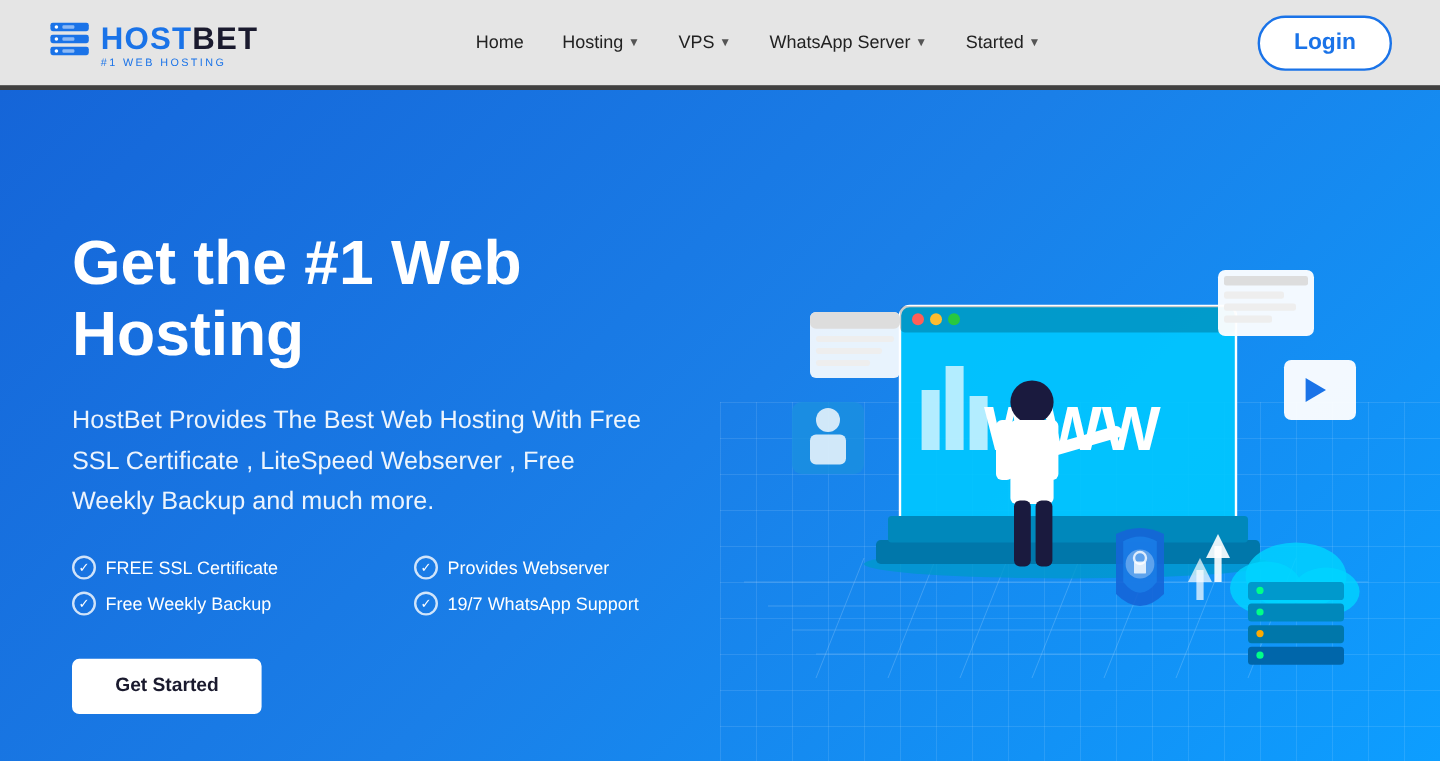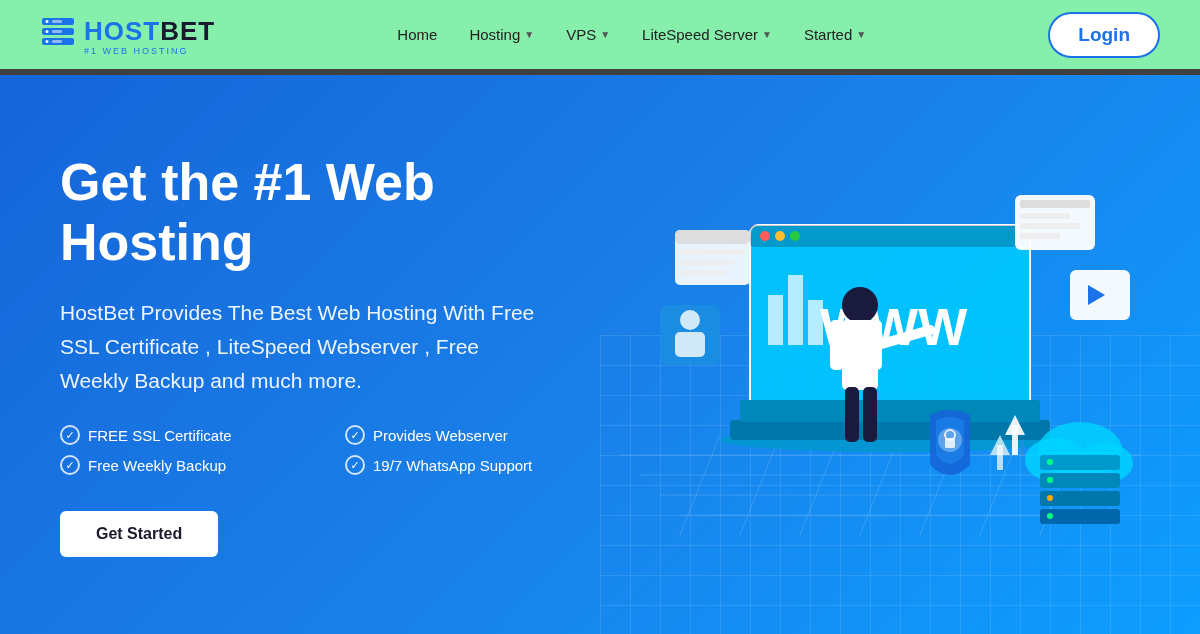--- a/index.html
+++ b/index.html
@@ -5,22 +5,22 @@
     * { margin: 0; padding: 0; box-sizing: border-box; }
     body { font-family: 'Segoe UI', Arial, sans-serif; width: 1200px; overflow-x: hidden; }
 
     
     .navbar {
       display: flex;
       align-items: center;
       justify-content: space-between;
       padding: 12px 40px;
       height: 75px;
-      background: #86efac;
-      border-bottom: 6px solid #404040;
+      background: #e5e5e5;
+      border-bottom: 4px solid #404040;
     }
     .logo-area {
       display: flex;
       flex-direction: column;
       align-items: flex-start;
     }
     .logo-main {
       display: flex;
       align-items: center;
       gap: 8px;
@@ -74,21 +74,21 @@
       font-size: 19px;
       font-weight: 700;
       cursor: pointer;
     }
 
     
     .hero {
       background: linear-gradient(135deg, #1565d8 0%, #1a7fe8 50%, #0d9eff 100%);
       min-height: 560px;
       display: flex;
-      align-items: center;
+      align-items: flex-end;
       position: relative;
       overflow: hidden;
       padding: 40px 60px;
     }
     .hero-left {
       flex: 1;
       max-width: 560px;
       z-index: 2;
     }
     .hero-title {
@@ -211,21 +211,21 @@
       </a>
     </li>
     <li>
       <a href="#">
         <span>VPS</span>
         <span class="nav-arrow">▼</span>
       </a>
     </li>
     <li>
       <a href="#">
-        <span>LiteSpeed Server</span>
+        <span>WhatsApp Server</span>
         <span class="nav-arrow">▼</span>
       </a>
     </li>
     <li>
       <a href="#">
         <span>Started</span>
         <span class="nav-arrow">▼</span>
       </a>
     </li>
   </ul>

